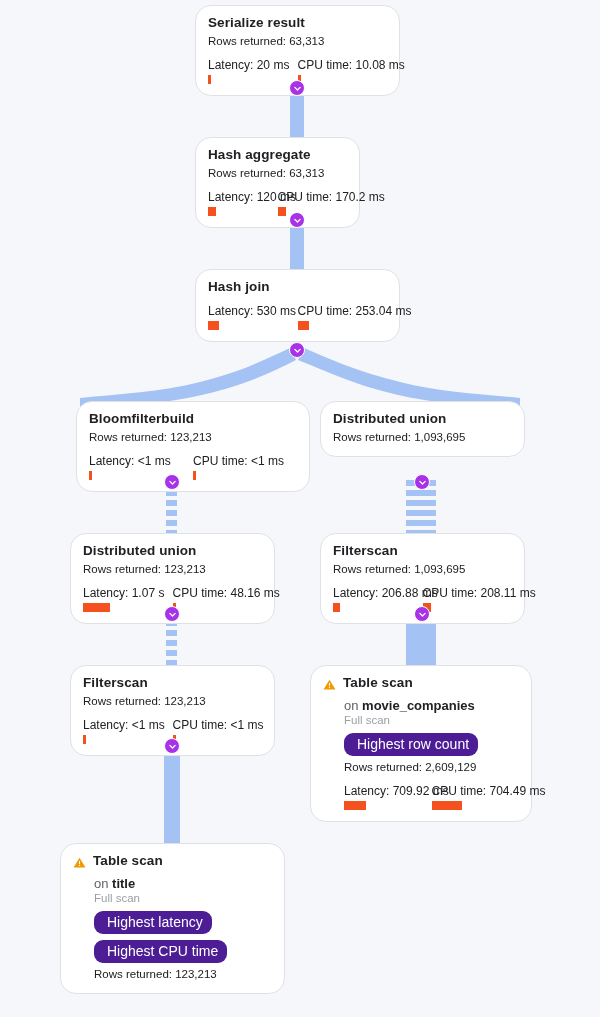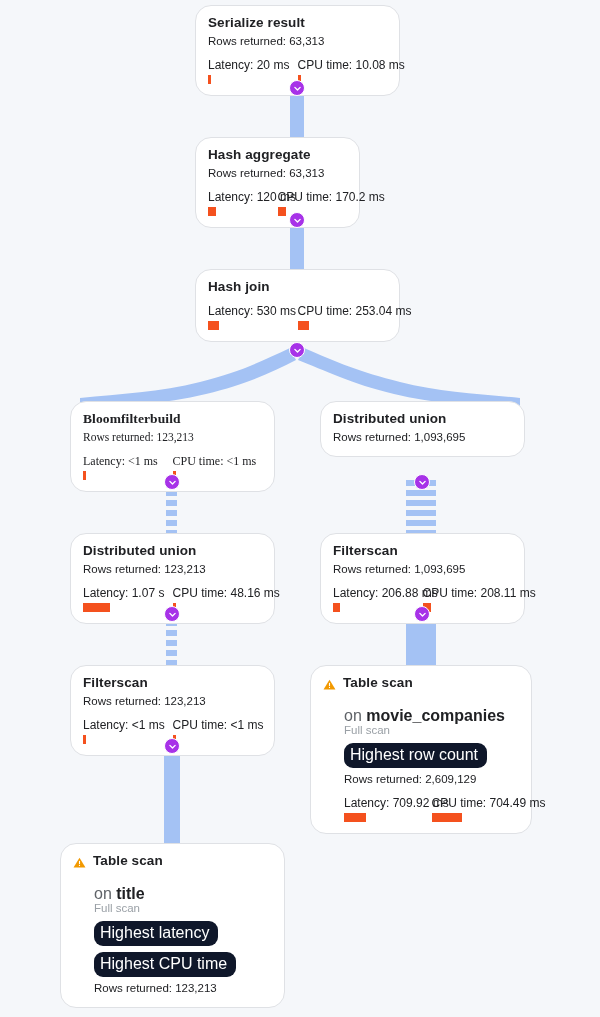--- a/index.html
+++ b/index.html
@@ -22,28 +22,28 @@
     z-index: 5;
   }
   .node-head { display: flex; align-items: flex-start; gap: 7px; }
   .warn-icon { flex: 0 0 auto; margin-top: 2px; }
   .node-title {
     font-size: 13.5px; font-weight: bold; color: #202124;
     letter-spacing: .1px; line-height: 16px;
   }
   .node-body { padding-left: 0; }
   .node.with-warn .node-body { padding-left: 21px; }
-  .on-line { font-size: 16px; color: #5f6368; line-height: 15px; margin-top: 13px; }
+  .on-line { font-size: 13px; color: #5f6368; line-height: 15px; margin-top: 3px; }
   .on-line b { color: #202124; font-weight: bold; }
   .scan-type { font-size: 11.5px; color: #9aa0a6; line-height: 15px; }
   .badges { display: flex; gap: 6px; margin: 5px 0 3px 0; flex-wrap: wrap; }
   .badge {
-    background: #0f172a; color: #ffffff;
-    font-size: 16px; line-height: 1;
-    padding: 4px 9px 5px 6px; border-radius: 9px;
+    background: #4c1d95; color: #ffffff;
+    font-size: 14px; line-height: 1;
+    padding: 4px 9px 5px 13px; border-radius: 9px;
     white-space: nowrap;
   }
   .rows { font-size: 11.5px; color: #202124; line-height: 16px; margin-top: 2px; font-weight: 500; }
   .metrics { display: flex; margin-top: 9px; }
   .metric { width: 50%; }
   .metric-label { font-size: 12px; color: #202124; line-height: 14px; font-weight: 500; white-space: nowrap; }
   .metric-bar { height: 9px; background: #f4511e; margin-top: 3px; }
 
   .chev {
     position: absolute; width: 16px; height: 16px; border-radius: 50%;
@@ -134,21 +134,21 @@
               <div class="metric-label">Latency: 530 ms</div>
               <div class="metric-bar" style="width:11px"></div>
             </div>
             <div class="metric">
               <div class="metric-label">CPU time: 253.04 ms</div>
               <div class="metric-bar" style="width:11px"></div>
             </div>
           </div>
         </div>
       </div>
-      <div class="node" style="left: 70px; top: 401px; width: 205px; font-family: Liberation Serif, serif;">
+      <div class="node" style="left: 76px; top: 401px; width: 234px;">
         <div class="node-head">
           <span class="node-title">Bloomfilterbuild</span>
         </div>
         <div class="node-body">
           <div class="rows">Rows returned: 123,213</div>
           <div class="metrics">
             <div class="metric">
               <div class="metric-label">Latency: &lt;1 ms</div>
               <div class="metric-bar" style="width:3px"></div>
             </div>

